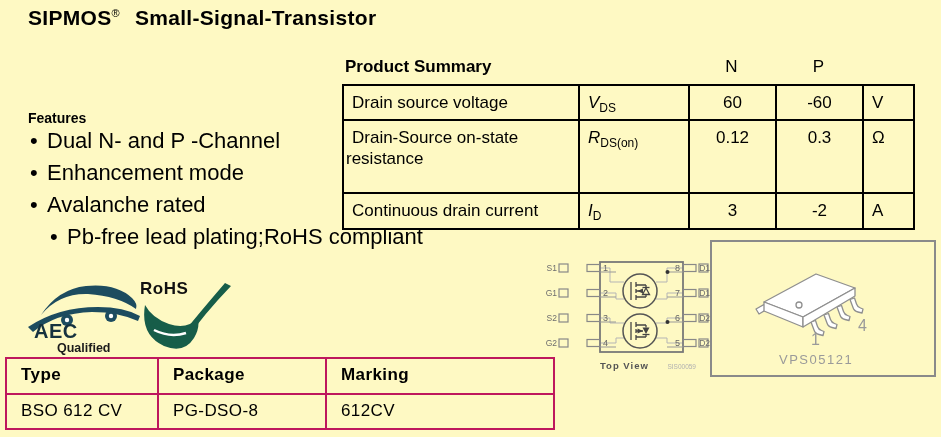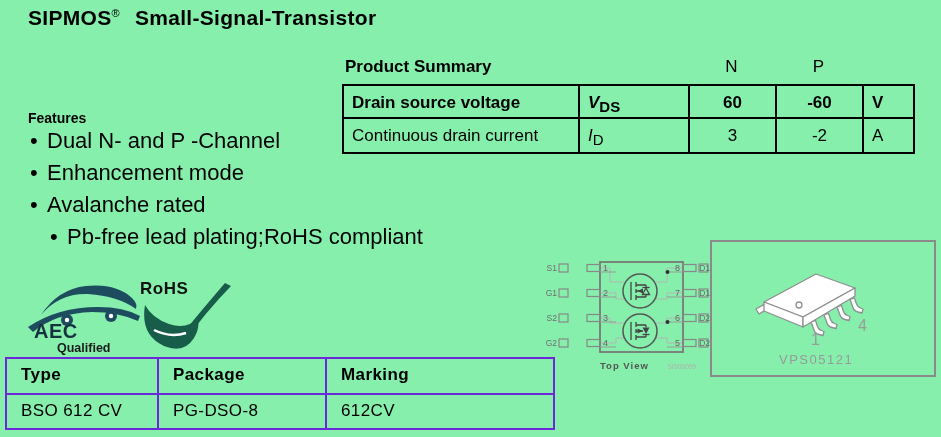--- a/index.html
+++ b/index.html
@@ -1,49 +1,49 @@
 <!DOCTYPE html>
 <html><head>
 <meta charset="utf-8">
 <style>
   html,body { margin:0; padding:0; background:#fff; }
   .page {
-    position:relative; width:941px; height:437px; background:#86efac;
+    position:relative; width:941px; height:437px; background:#fef9c3;
     font-family:"Liberation Sans", sans-serif; color:#000; overflow:hidden;
   }
   
   .title { position:absolute; left:28px; top:6px; font-size:21px; font-weight:bold; letter-spacing:0.3px; white-space:nowrap; }
   .title sup { font-size:11px; font-weight:normal; vertical-align:8px; }
   .title .rest { margin-left:15px; }
 
   
   .ps-title { position:absolute; left:345px; top:57px; font-size:17px; font-weight:bold; }
   .ps-colN  { position:absolute; left:688px; top:57px; width:87px; text-align:center; font-size:17px; }
   .ps-colP  { position:absolute; left:775px; top:57px; width:87px; text-align:center; font-size:17px; }
 
   
   table.ps { position:absolute; left:342px; top:84px; width:571px; border-collapse:collapse; table-layout:fixed; font-size:17px; }
   table.ps td { border:2px solid #000; vertical-align:top; padding:6px 2px 0 8px; line-height:21px; overflow:hidden; }
   table.ps td.param2 { padding-left:2px; text-indent:6px; }
   table.ps td.num { text-align:center; padding-left:0; padding-right:0; }
   table.ps td.sym i { font-style:italic; }
-  table.ps sub { font-size:15px;text-align:center; }
+  table.ps sub { font-size:12px;text-align:center; }
 
   
   .features-head { position:absolute; left:28px; top:110px; font-size:14px; font-weight:bold; }
   .f-item { position:absolute; left:30px; font-size:22px; line-height:20px; white-space:nowrap; }
   .f-item .bullet { display:inline-block; width:17px; }
 
   
   .aec-logo  { position:absolute; left:26px;  top:279px; width:118px; height:76px; }
   .rohs-logo { position:absolute; left:139px; top:277px; width:94px;  height:76px; }
 
   
   table.order { position:absolute; left:5px; top:357px; width:548px; border-collapse:collapse; table-layout:fixed; font-size:17px; }
-  table.order td { border:2px solid #6d28d9; vertical-align:top; padding:6px 0 0 14px; letter-spacing:0.4px; overflow:hidden; }
+  table.order td { border:2px solid #be185d; vertical-align:top; padding:6px 0 0 14px; letter-spacing:0.4px; overflow:hidden; }
   table.order tr.hdr td { font-weight:bold; }
 
   
   .pinout { position:absolute; left:540px; top:252px; width:170px; height:130px; }
   .pkg-box { position:absolute; left:710px; top:240px; width:222px; height:133px; border:2px solid #8a8a8a; }
   svg text { font-family:"Liberation Sans", sans-serif; }
 </style>
 </head>
 <body>
 
@@ -59,26 +59,33 @@
 
   <table class="ps">
     <colgroup>
         <col style="width:236px">
         <col style="width:110px">
         <col style="width:87px">
         <col style="width:87px">
         <col style="width:51px">
       </colgroup>
     <tbody>
-        <tr style="height:31px;font-weight:bold;">
+        <tr style="height:31px;">
       <td>Drain source voltage</td>
       <td class="sym"><i>V</i><sub>DS</sub></td>
       <td class="num">60</td>
       <td class="num">-60</td>
       <td>V</td>
+    </tr>
+    <tr style="height:73px;">
+      <td class="param2">Drain-Source on-state resistance</td>
+      <td class="sym"><i>R</i><sub>DS(on)</sub></td>
+      <td class="num">0.12</td>
+      <td class="num">0.3</td>
+      <td>Ω</td>
     </tr>
     <tr style="height:35px;padding-left:25px;">
       <td>Continuous drain current</td>
       <td class="sym"><i>I</i><sub>D</sub></td>
       <td class="num">3</td>
       <td class="num">-2</td>
       <td>A</td>
     </tr>
   </tbody>
     </table>

